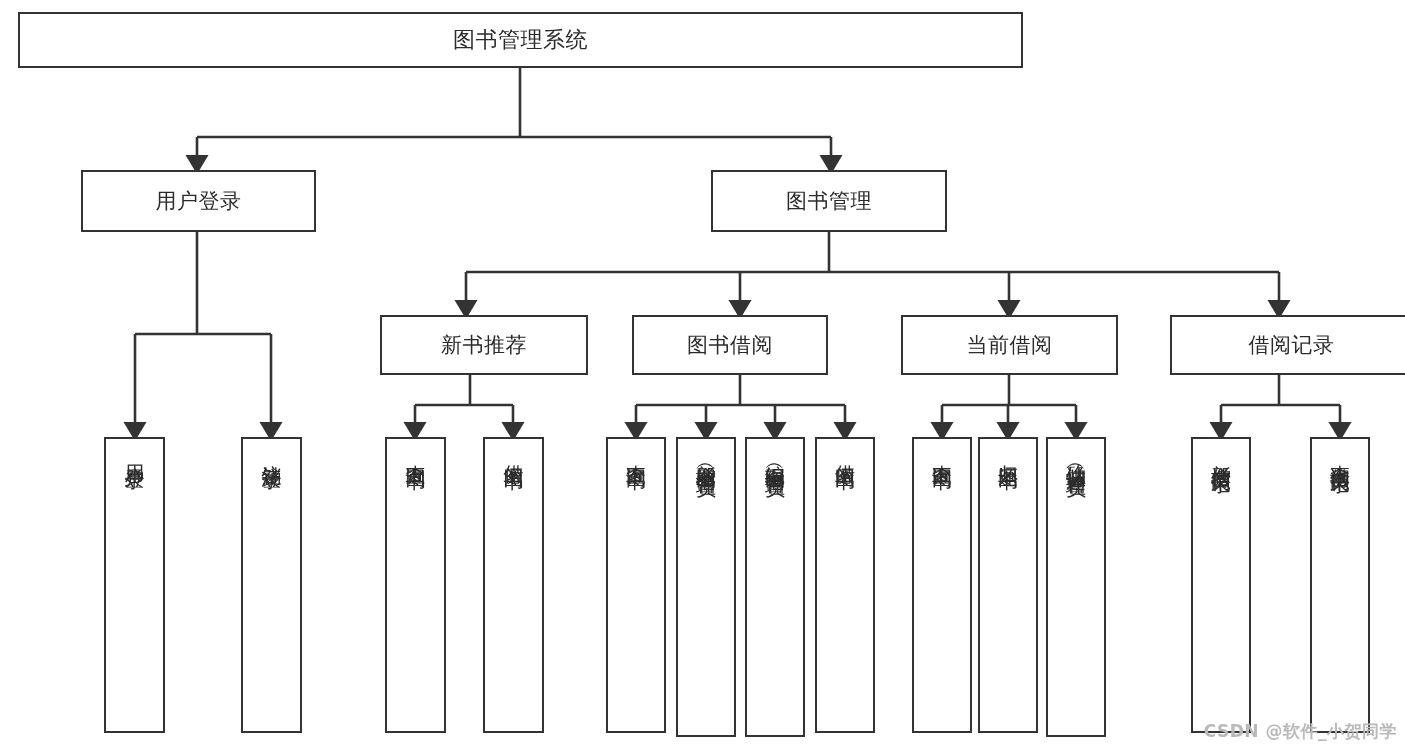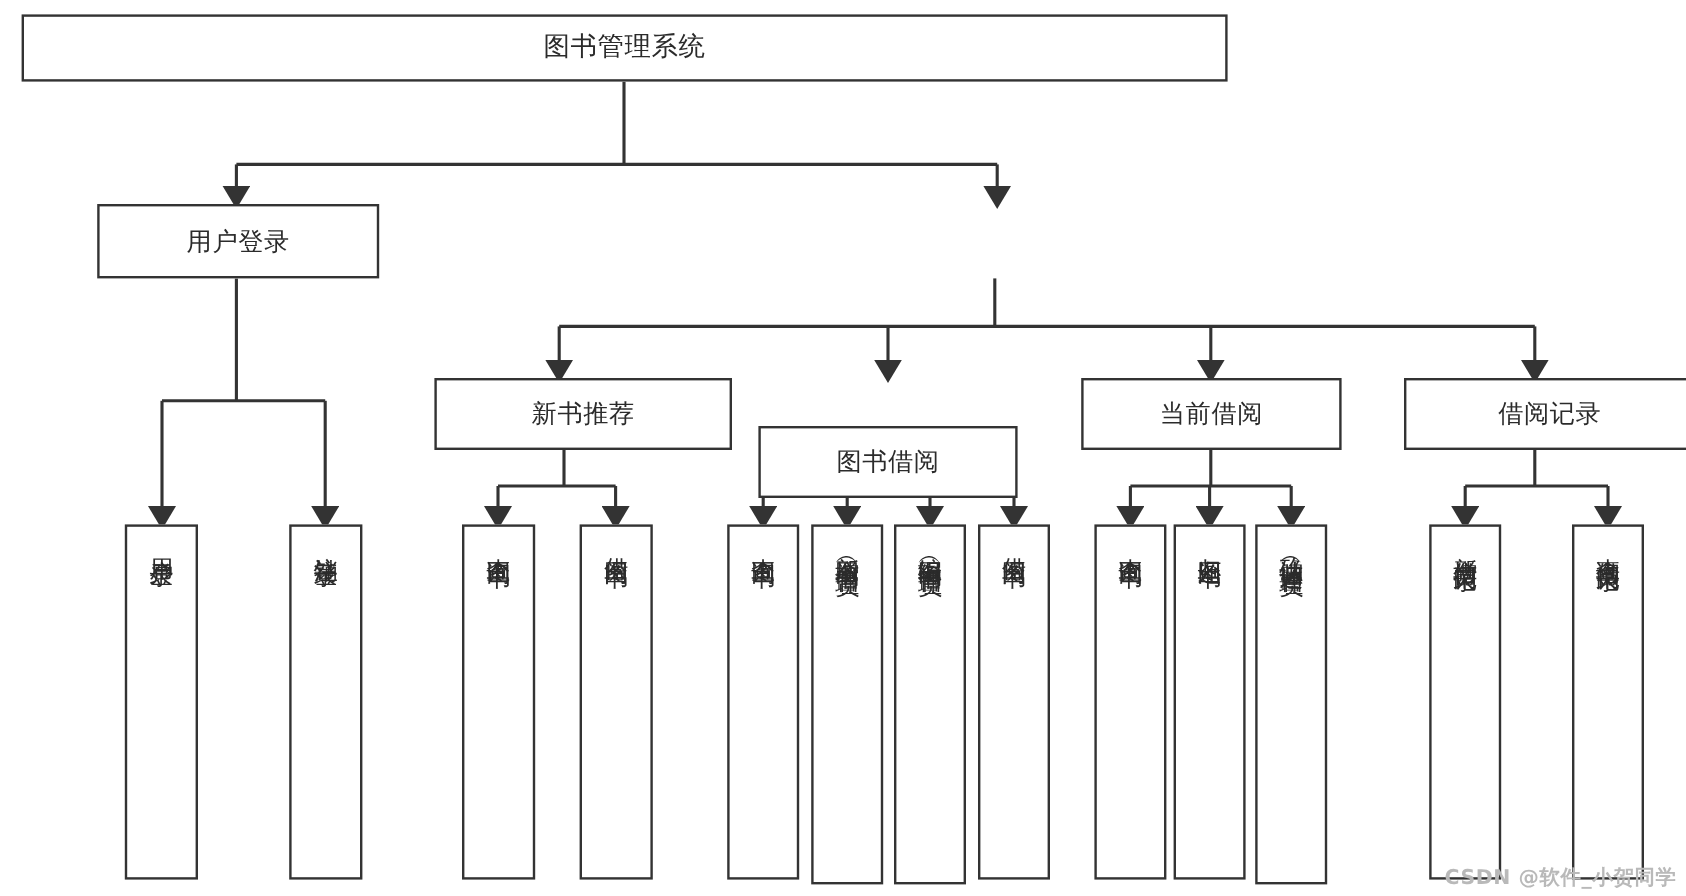--- a/index.html
+++ b/index.html
@@ -134,25 +134,28 @@
     </g>
   </svg>
 
   <div class="node horiz root" style="left:18px; top:12px; width:1005px; height:56px;">
     <span class="label">图书管理系统</span>
   </div>
 
   <div class="node horiz" style="left:81px; top:170px; width:235px; height:62px;">
     <span class="label">用户登录</span>
   </div>
-
-  <div class="node horiz" style="left:362px; top:315px; width:248px; height:60px;">
+  <div class="node horiz" style="left:711px; top:170px; width:236px; height:62px;">
+    <span class="label">图书管理</span>
+  </div>
+
+  <div class="node horiz" style="left:380px; top:315px; width:208px; height:60px;">
     <span class="label">新书推荐</span>
   </div>
-  <div class="node horiz" style="left:632px; top:315px; width:216px; height:60px;margin-top:40px;">
+  <div class="node horiz" style="left:632px; top:315px; width:196px; height:60px;">
     <span class="label">图书借阅</span>
   </div>
   <div class="node horiz" style="left:901px; top:315px; width:217px; height:60px;">
     <span class="label">当前借阅</span>
   </div>
   <div class="node horiz" style="left:1170px; top:315px; width:243px; height:60px;">
     <span class="label">借阅记录</span>
   </div>
 
   <div class="node vert" style="left:104px; top:437px; width:61px; height:296px;">

